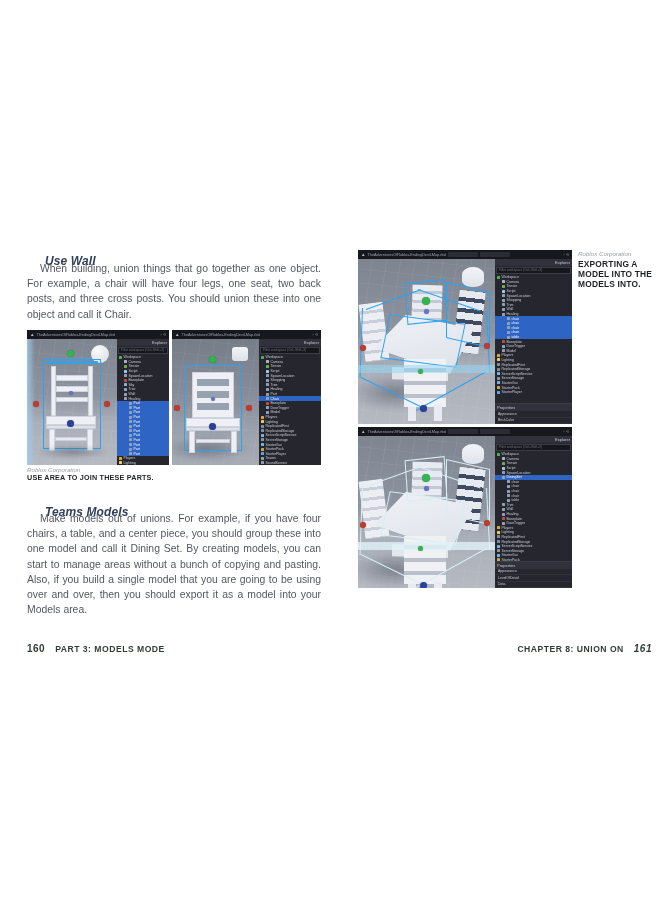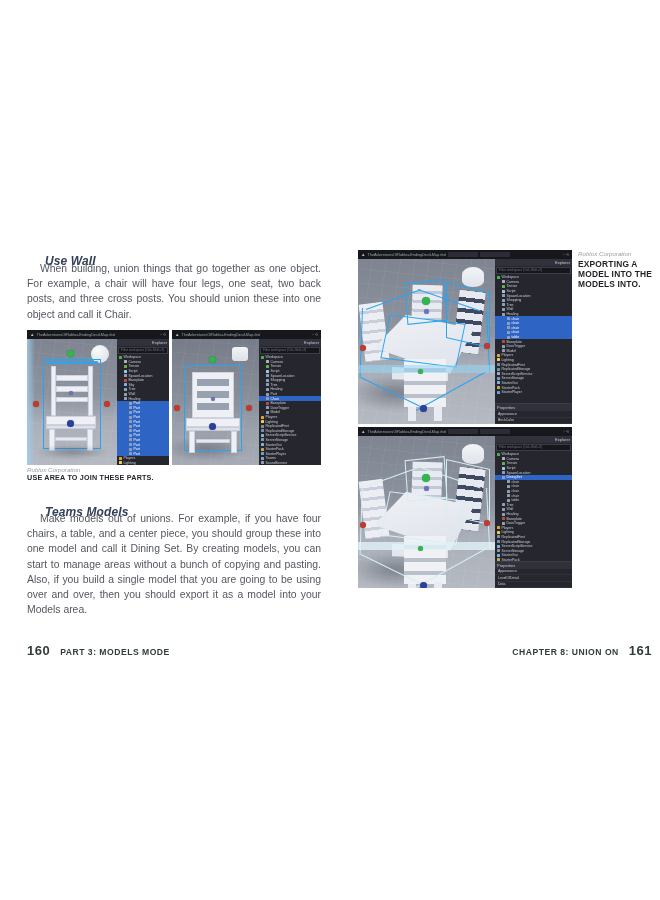--- a/index.html
+++ b/index.html
@@ -10,21 +10,21 @@
   .h2{position:absolute;font-size:12px;font-weight:bold;font-style:italic;color:#32405a;letter-spacing:.1px;}
   .body{position:absolute;width:294px;font-size:10.4px;line-height:15.2px;color:#53575e;
         text-align:justify;text-indent:13px;margin:0;}
   .credit{position:absolute;font-size:6.2px;font-style:italic;color:#9a9da2;}
   .cap{position:absolute;font-size:7.2px;font-weight:bold;color:#232528;letter-spacing:.2px;}
   .sidecap{position:absolute;left:578px;top:250px;width:76px;}
   .sidecap .scredit{font-size:6.2px;font-style:italic;color:#9a9da2;margin-bottom:2px;}
   .sidecap .scap{font-size:8.4px;line-height:10px;font-weight:bold;color:#1e2023;letter-spacing:.2px;}
   .foot{position:absolute;top:643px;font-size:8.6px;font-weight:bold;color:#323d36;letter-spacing:.5px;white-space:nowrap;}
   .fl{left:27px;} .fr{right:8px;text-align:right;}
-  .pn{font-size:13px;} .fl .pn{margin-right:10px;} .fr .pn{margin-left:10px;}
+  .pn{font-size:10px;} .fl .pn{margin-right:10px;} .fr .pn{margin-left:10px;font-style:italic;}
 
   
   .shot{position:absolute;background:#101014;overflow:hidden;}
   .figs{position:absolute;left:27px;top:330px;width:294px;height:135px;}
   .shotA{left:0;top:0;width:142px;height:135px;}
   .shotB{left:145px;top:0;width:149px;height:135px;}
   .shotC{left:358px;top:250px;width:214px;height:174px;}
   .shotD{left:358px;top:427px;width:214px;height:161px;}
 
   .tb{position:absolute;left:0;top:0;right:0;height:9px;background:#17181d;display:flex;

